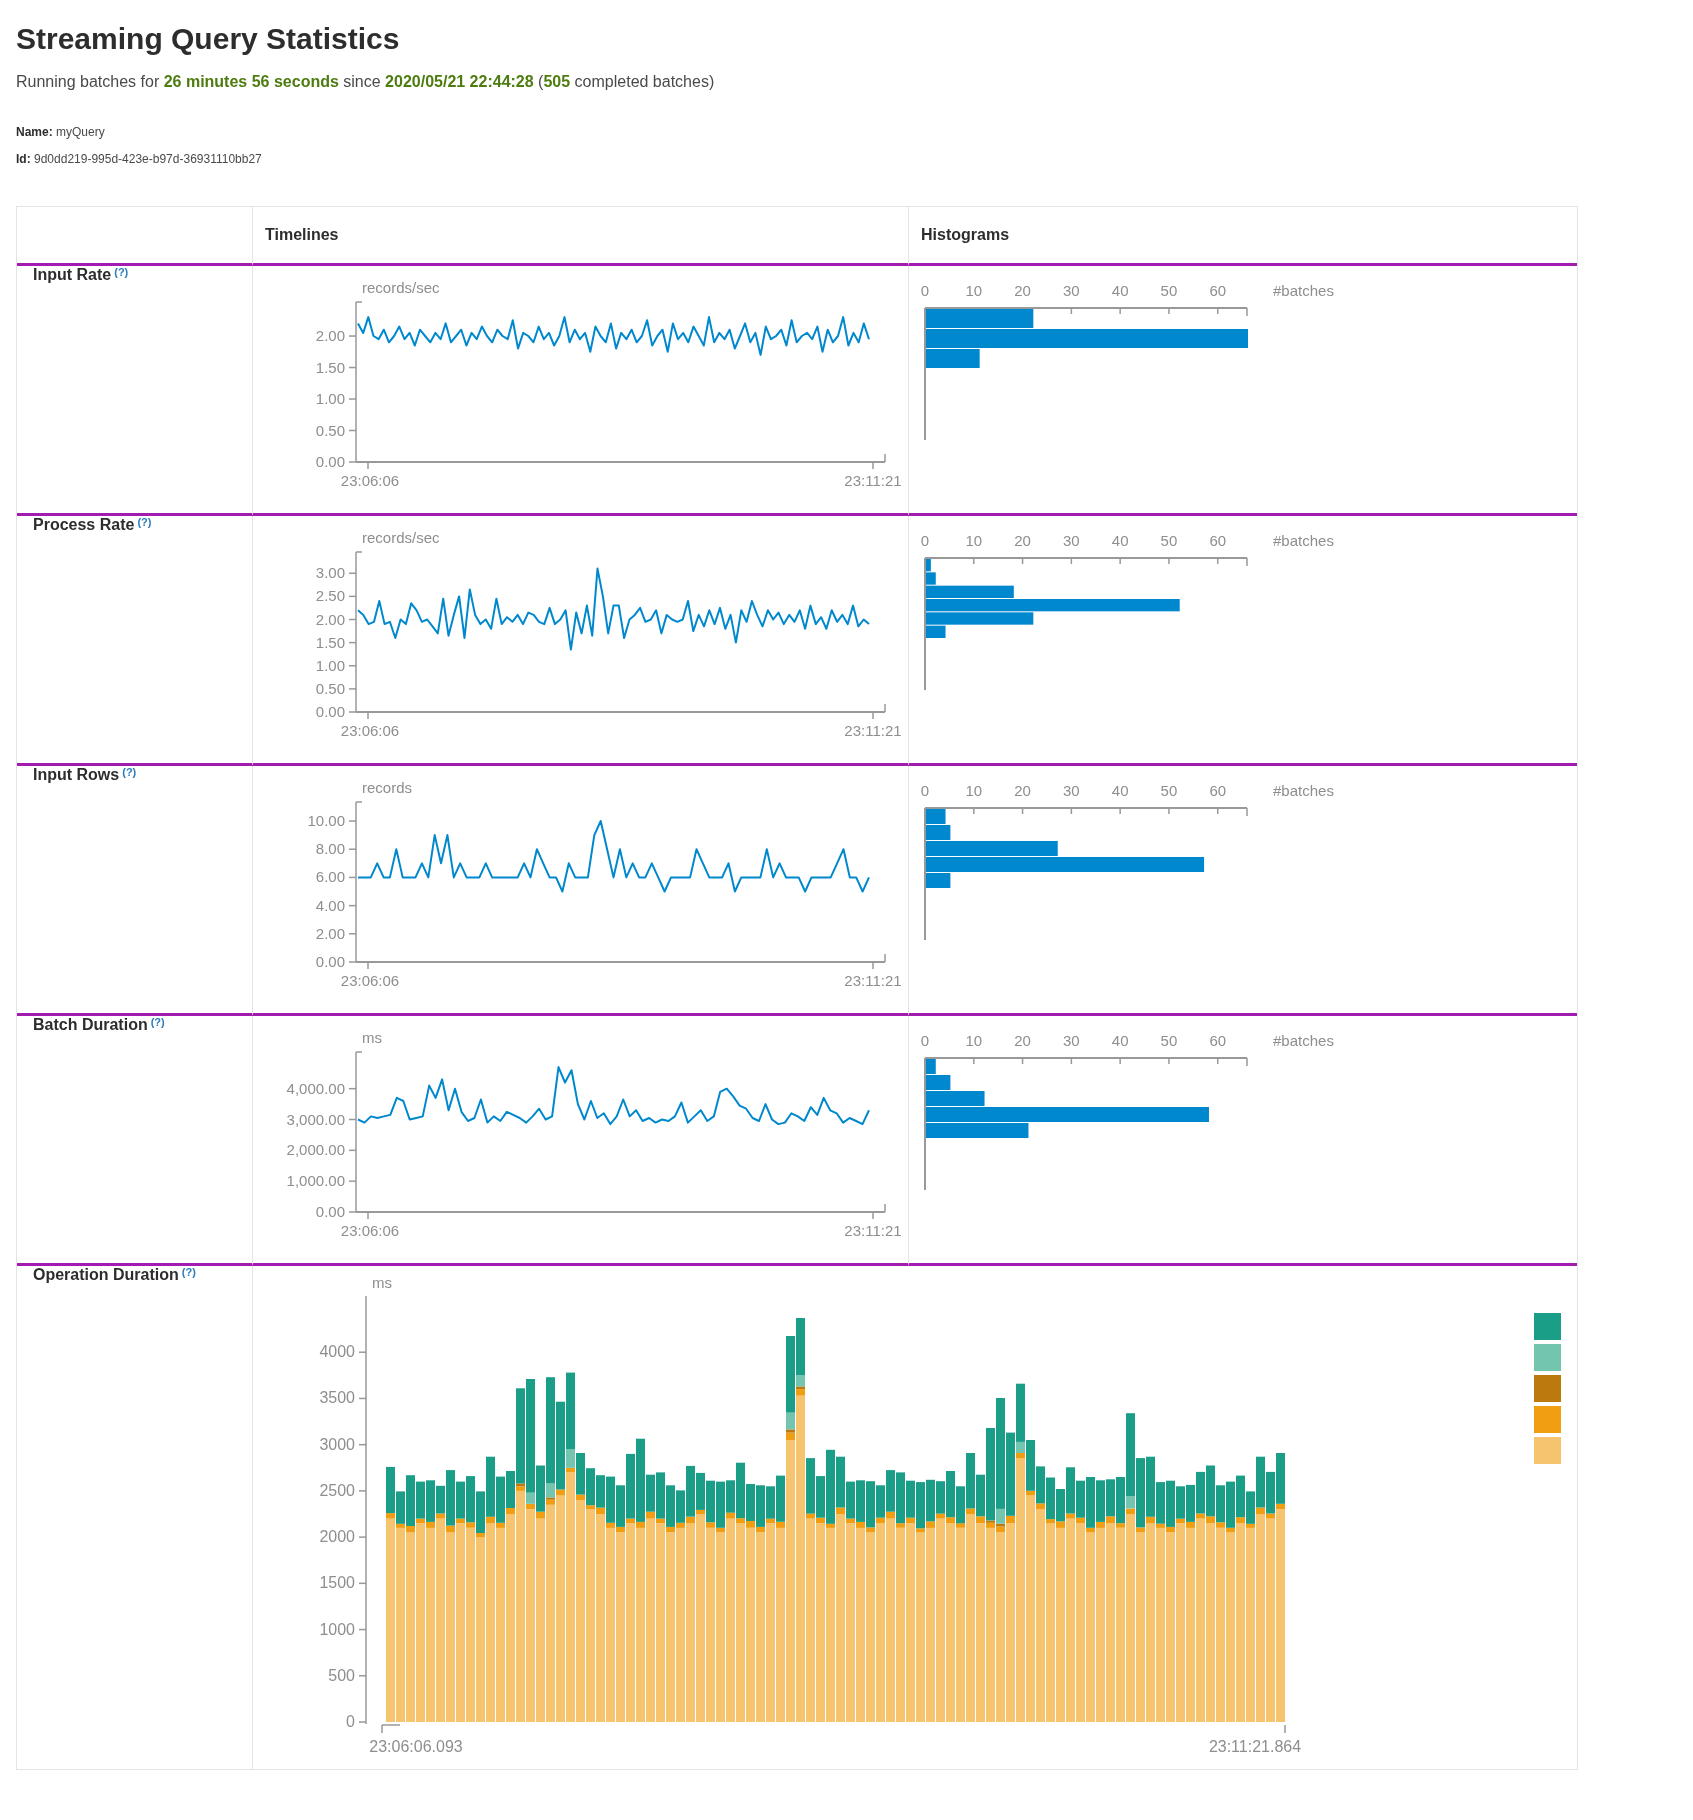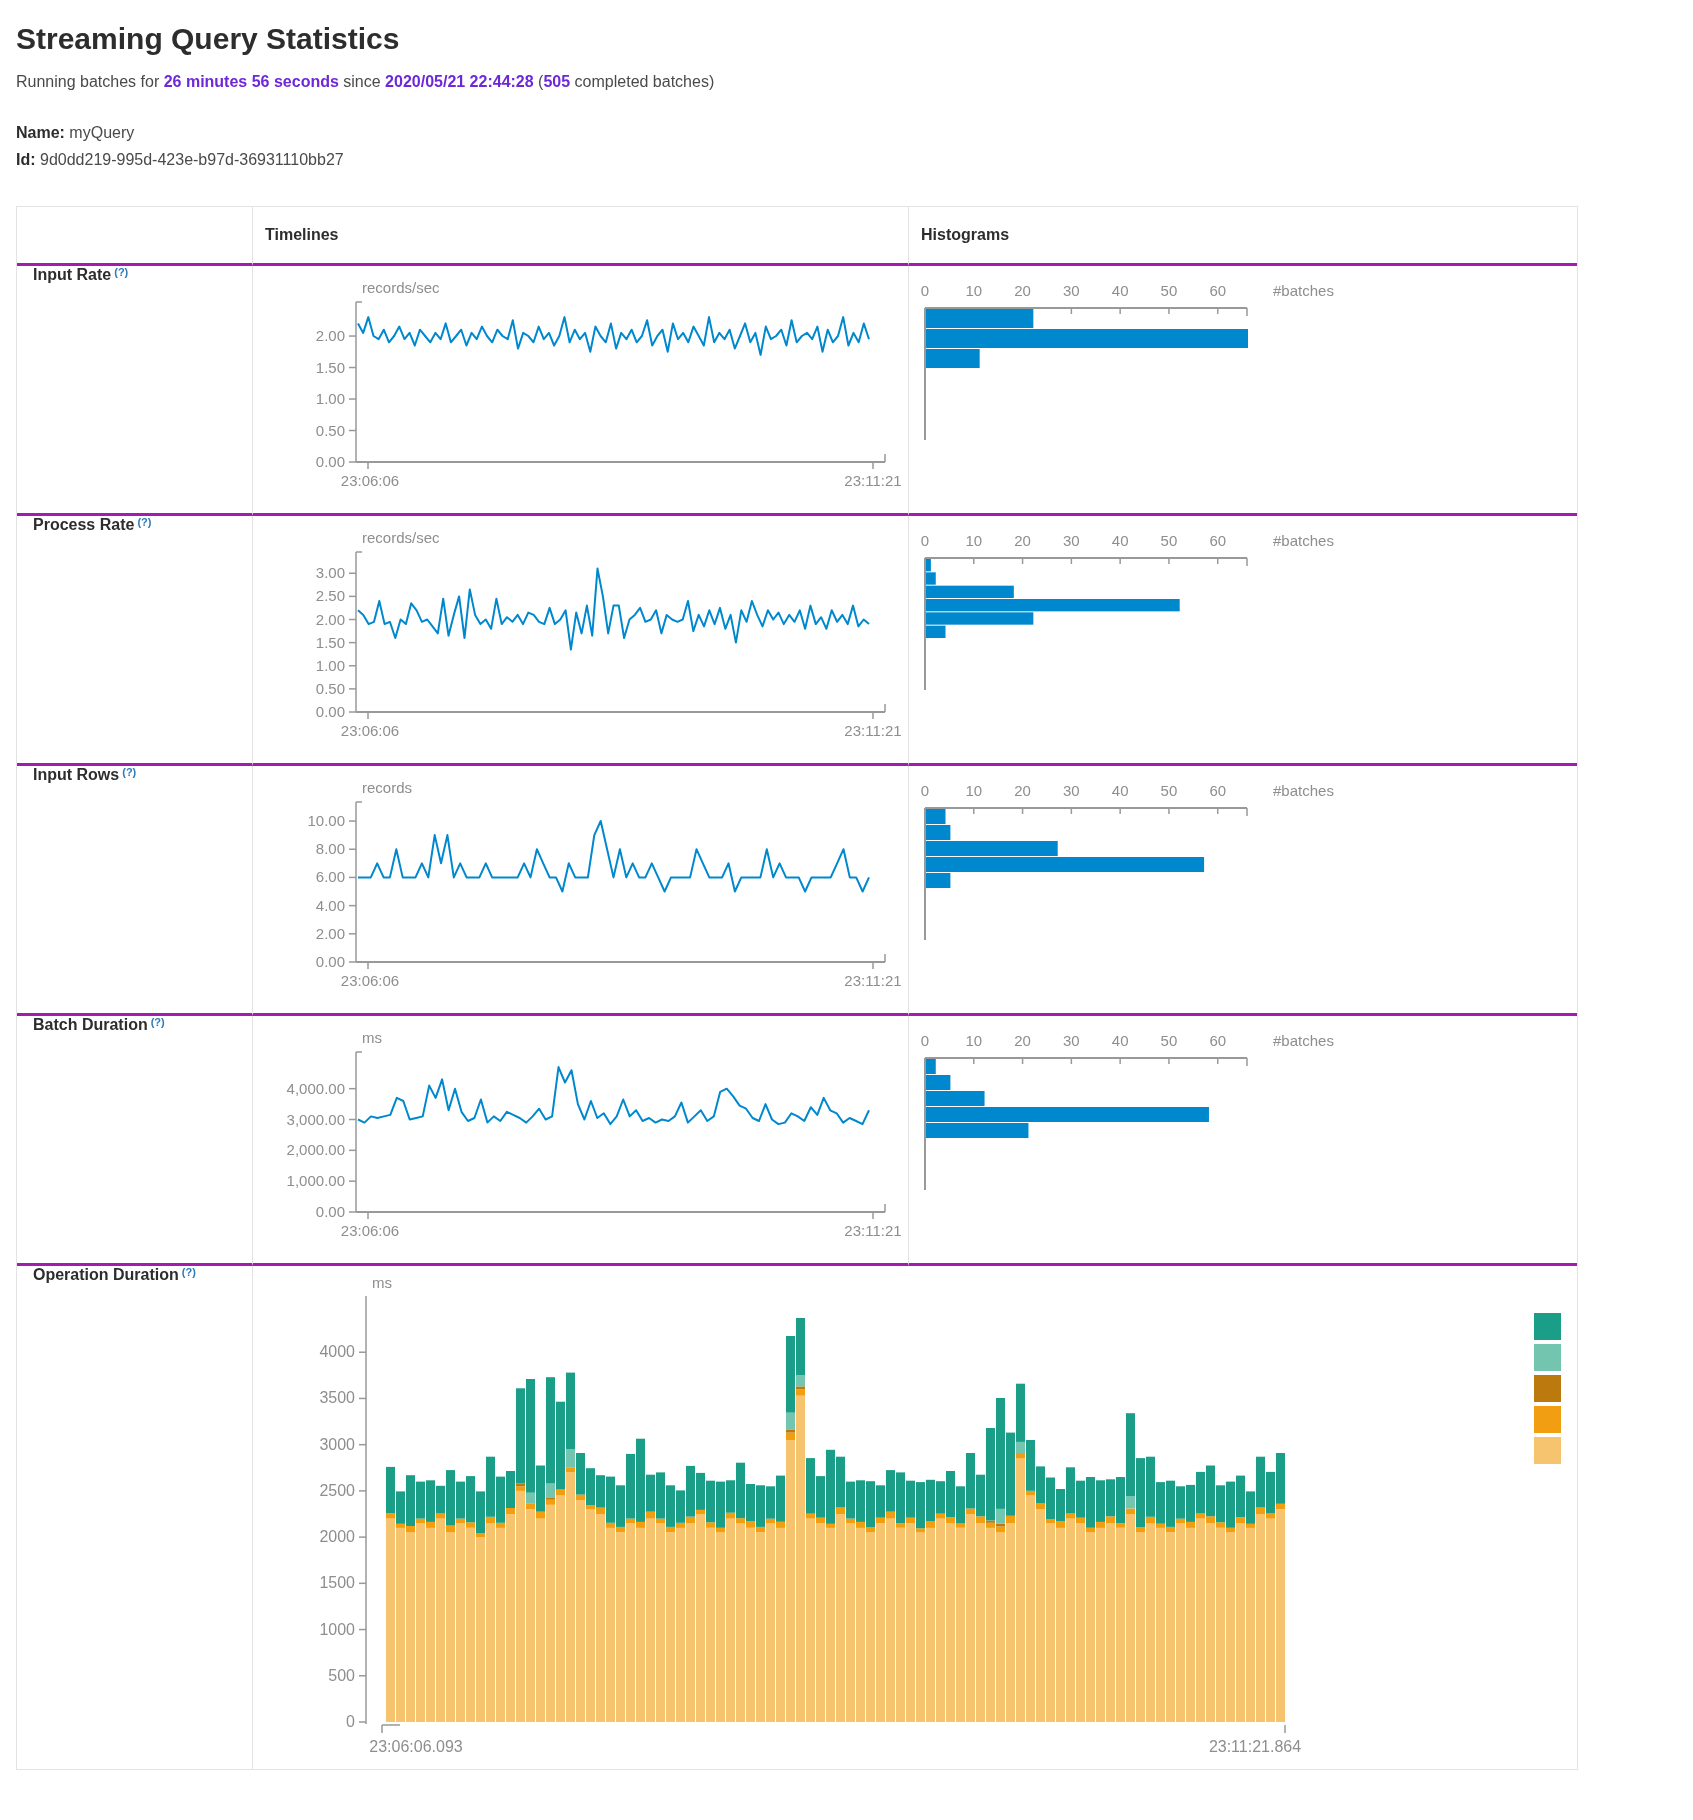--- a/index.html
+++ b/index.html
@@ -1,21 +1,21 @@
 <!DOCTYPE html>
 <html><head>
 <meta charset="utf-8">
 <style>
   html,body{margin:0;padding:0;background:#fff;}
   body{width:1693px;font-family:"Liberation Sans",sans-serif;color:#333;}
   .wrap{padding:12px 26px 0 16px;}
   .page-title{font-size:30px;font-weight:700;color:#2d2d2d;margin:10px 0 0 0;}
   .subtitle{margin-top:17px;font-size:16px;color:#4a4a4a;}
-  .subtitle b{color:#6d28d9;margin-top:40px;}
-  .meta{margin-top:28px;font-size:16px;line-height:27px;color:#4a4a4a;}
+  .subtitle b{color:#4d7c0f;margin-top:40px;}
+  .meta{margin-top:28px;font-size:12px;line-height:27px;color:#4a4a4a;}
   .meta b{color:#2d2d2d;}
   .stats-table{margin-top:33px;width:1560px;border:1px solid #e3e3e3;
     display:grid;grid-template-columns:236px 656px 668px;
     grid-template-rows:59px 250px 250px 250px 250px 503px;}
   .cell{position:relative;overflow:hidden;}
   .bb{border-bottom:3px solid #a21caf;}
   .br{border-right:1px solid #e3e3e3;}
   .th{font-weight:700;font-size:16px;color:#2d2d2d;padding:19px 8px 0 12px;box-sizing:border-box;}
   .label-cell{display:flex;padding-left:16px;font-weight:700;font-size:16px;color:#2d2d2d;box-sizing:border-box;}
   sup.help{font-size:11px;color:#2b7bb9;font-weight:700;margin-left:3px;}

